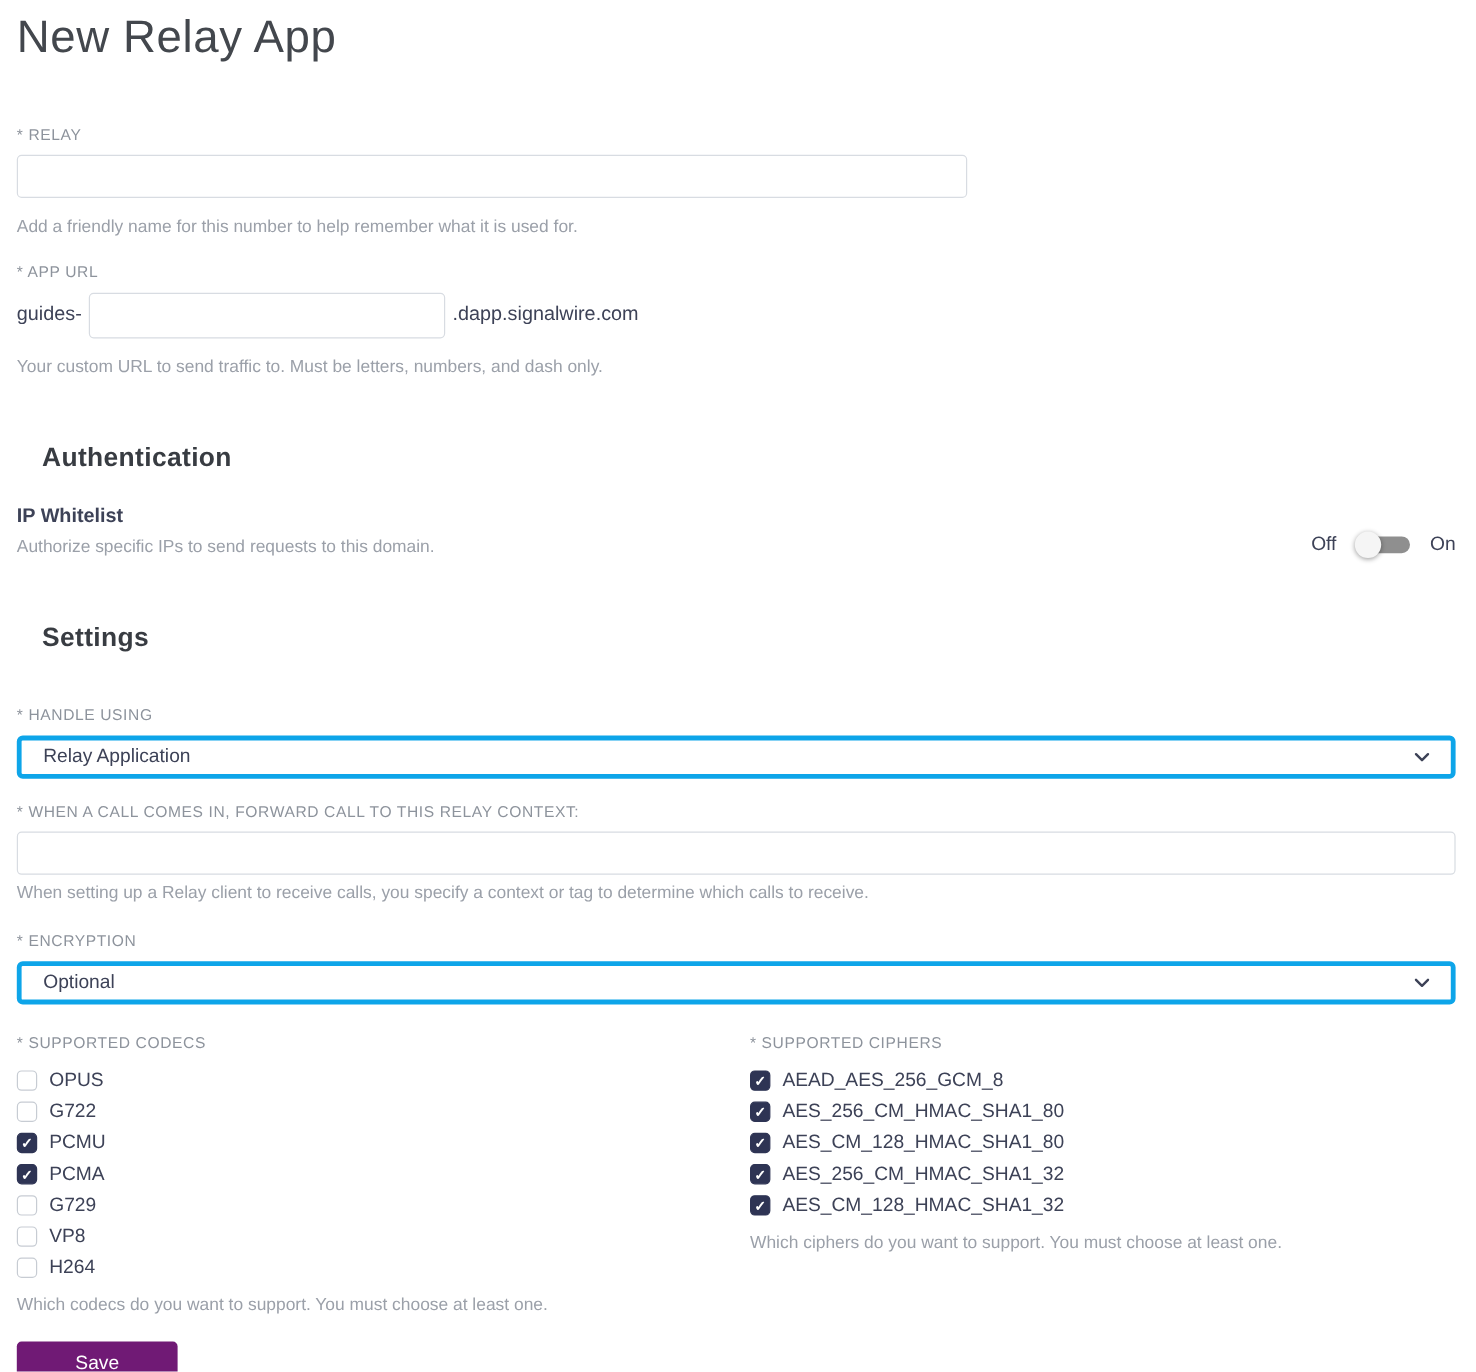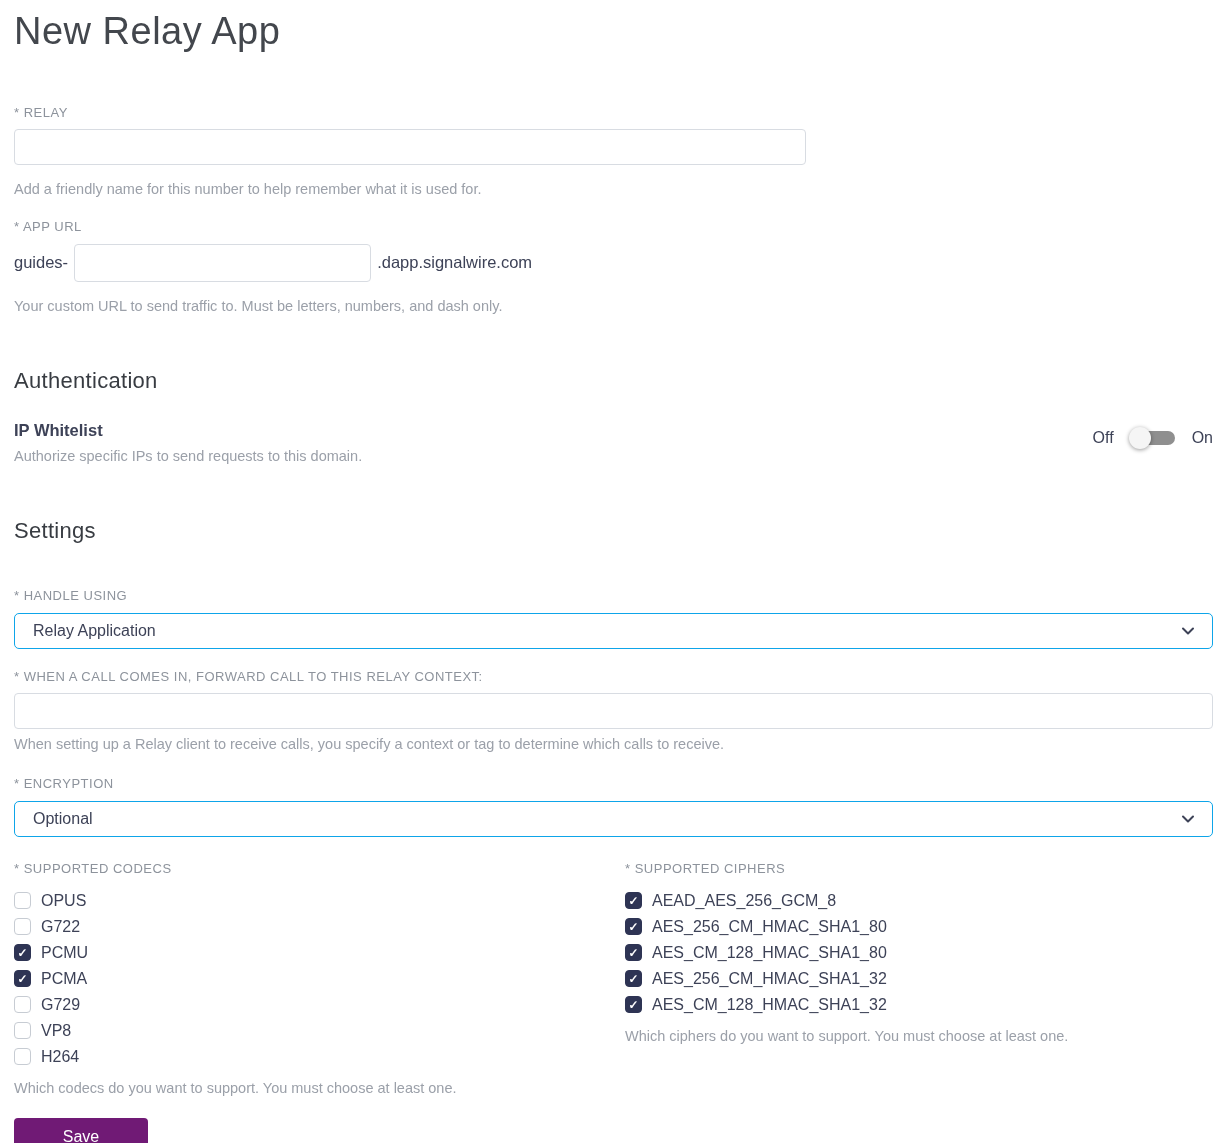--- a/index.html
+++ b/index.html
@@ -50,37 +50,38 @@
   .group-name { margin-top: 49px; }
   .group-name .text-input { width: 792px; margin-top: 9px; }
 
   .group-appurl { margin-top: 22px; }
   .url-row { display: flex; align-items: center; margin-top: 10px; }
   .url-affix { font-size: 16.5px; color: #3d4257; }
   .url-row .text-input { width: 297px; height: 38px; margin: 0 6px 0 6px; }
 
   .section-heading {
     font-size: 22px;
-    font-weight: 400;
+    font-weight: 700;
     color: #383c42;
     letter-spacing: 0.3px;
+    margin-left: 21px;
   }
   .heading-auth { margin-top: 54px; }
   .heading-settings { margin-top: 54px; }
 
   .auth-row {
     margin-top: 27px;
     display: flex;
     justify-content: space-between;
     align-items: flex-start;
   }
   .subfield-label { font-size: 16.5px; color: #3d4257; font-weight: bold; }
   .auth-row .help-text { margin-top: 8px; }
 
-  .toggle-wrap { display: flex; align-items: center; margin-top: 8px; }
+  .toggle-wrap { display: flex; align-items: center; margin-top: 24px; }
   .toggle-side-label { font-size: 16px; color: #3d4257; }
   .switch {
     position: relative;
     width: 44px;
     height: 14px;
     border-radius: 7px;
     background: #8f8f8f;
     margin: 0 17px;
     cursor: pointer;
   }
@@ -93,21 +94,21 @@
     border-radius: 50%;
     background: #f5f5f5;
     box-shadow: 0 1px 4px rgba(0,0,0,0.4);
   }
 
   .group-handle { margin-top: 44px; }
   .select-box {
     position: relative;
     margin-top: 10px;
     height: 36px;
-    border: 1px solid #0ea5e9;
+    border: 4px solid #0ea5e9;
     border-radius: 5px;
     background: #fff;
     display: flex;
     align-items: center;
     padding: 0 40px 0 18px;
     font-size: 16px;
     color: #3d4257;
     cursor: pointer;
     width: 100%;
   }

